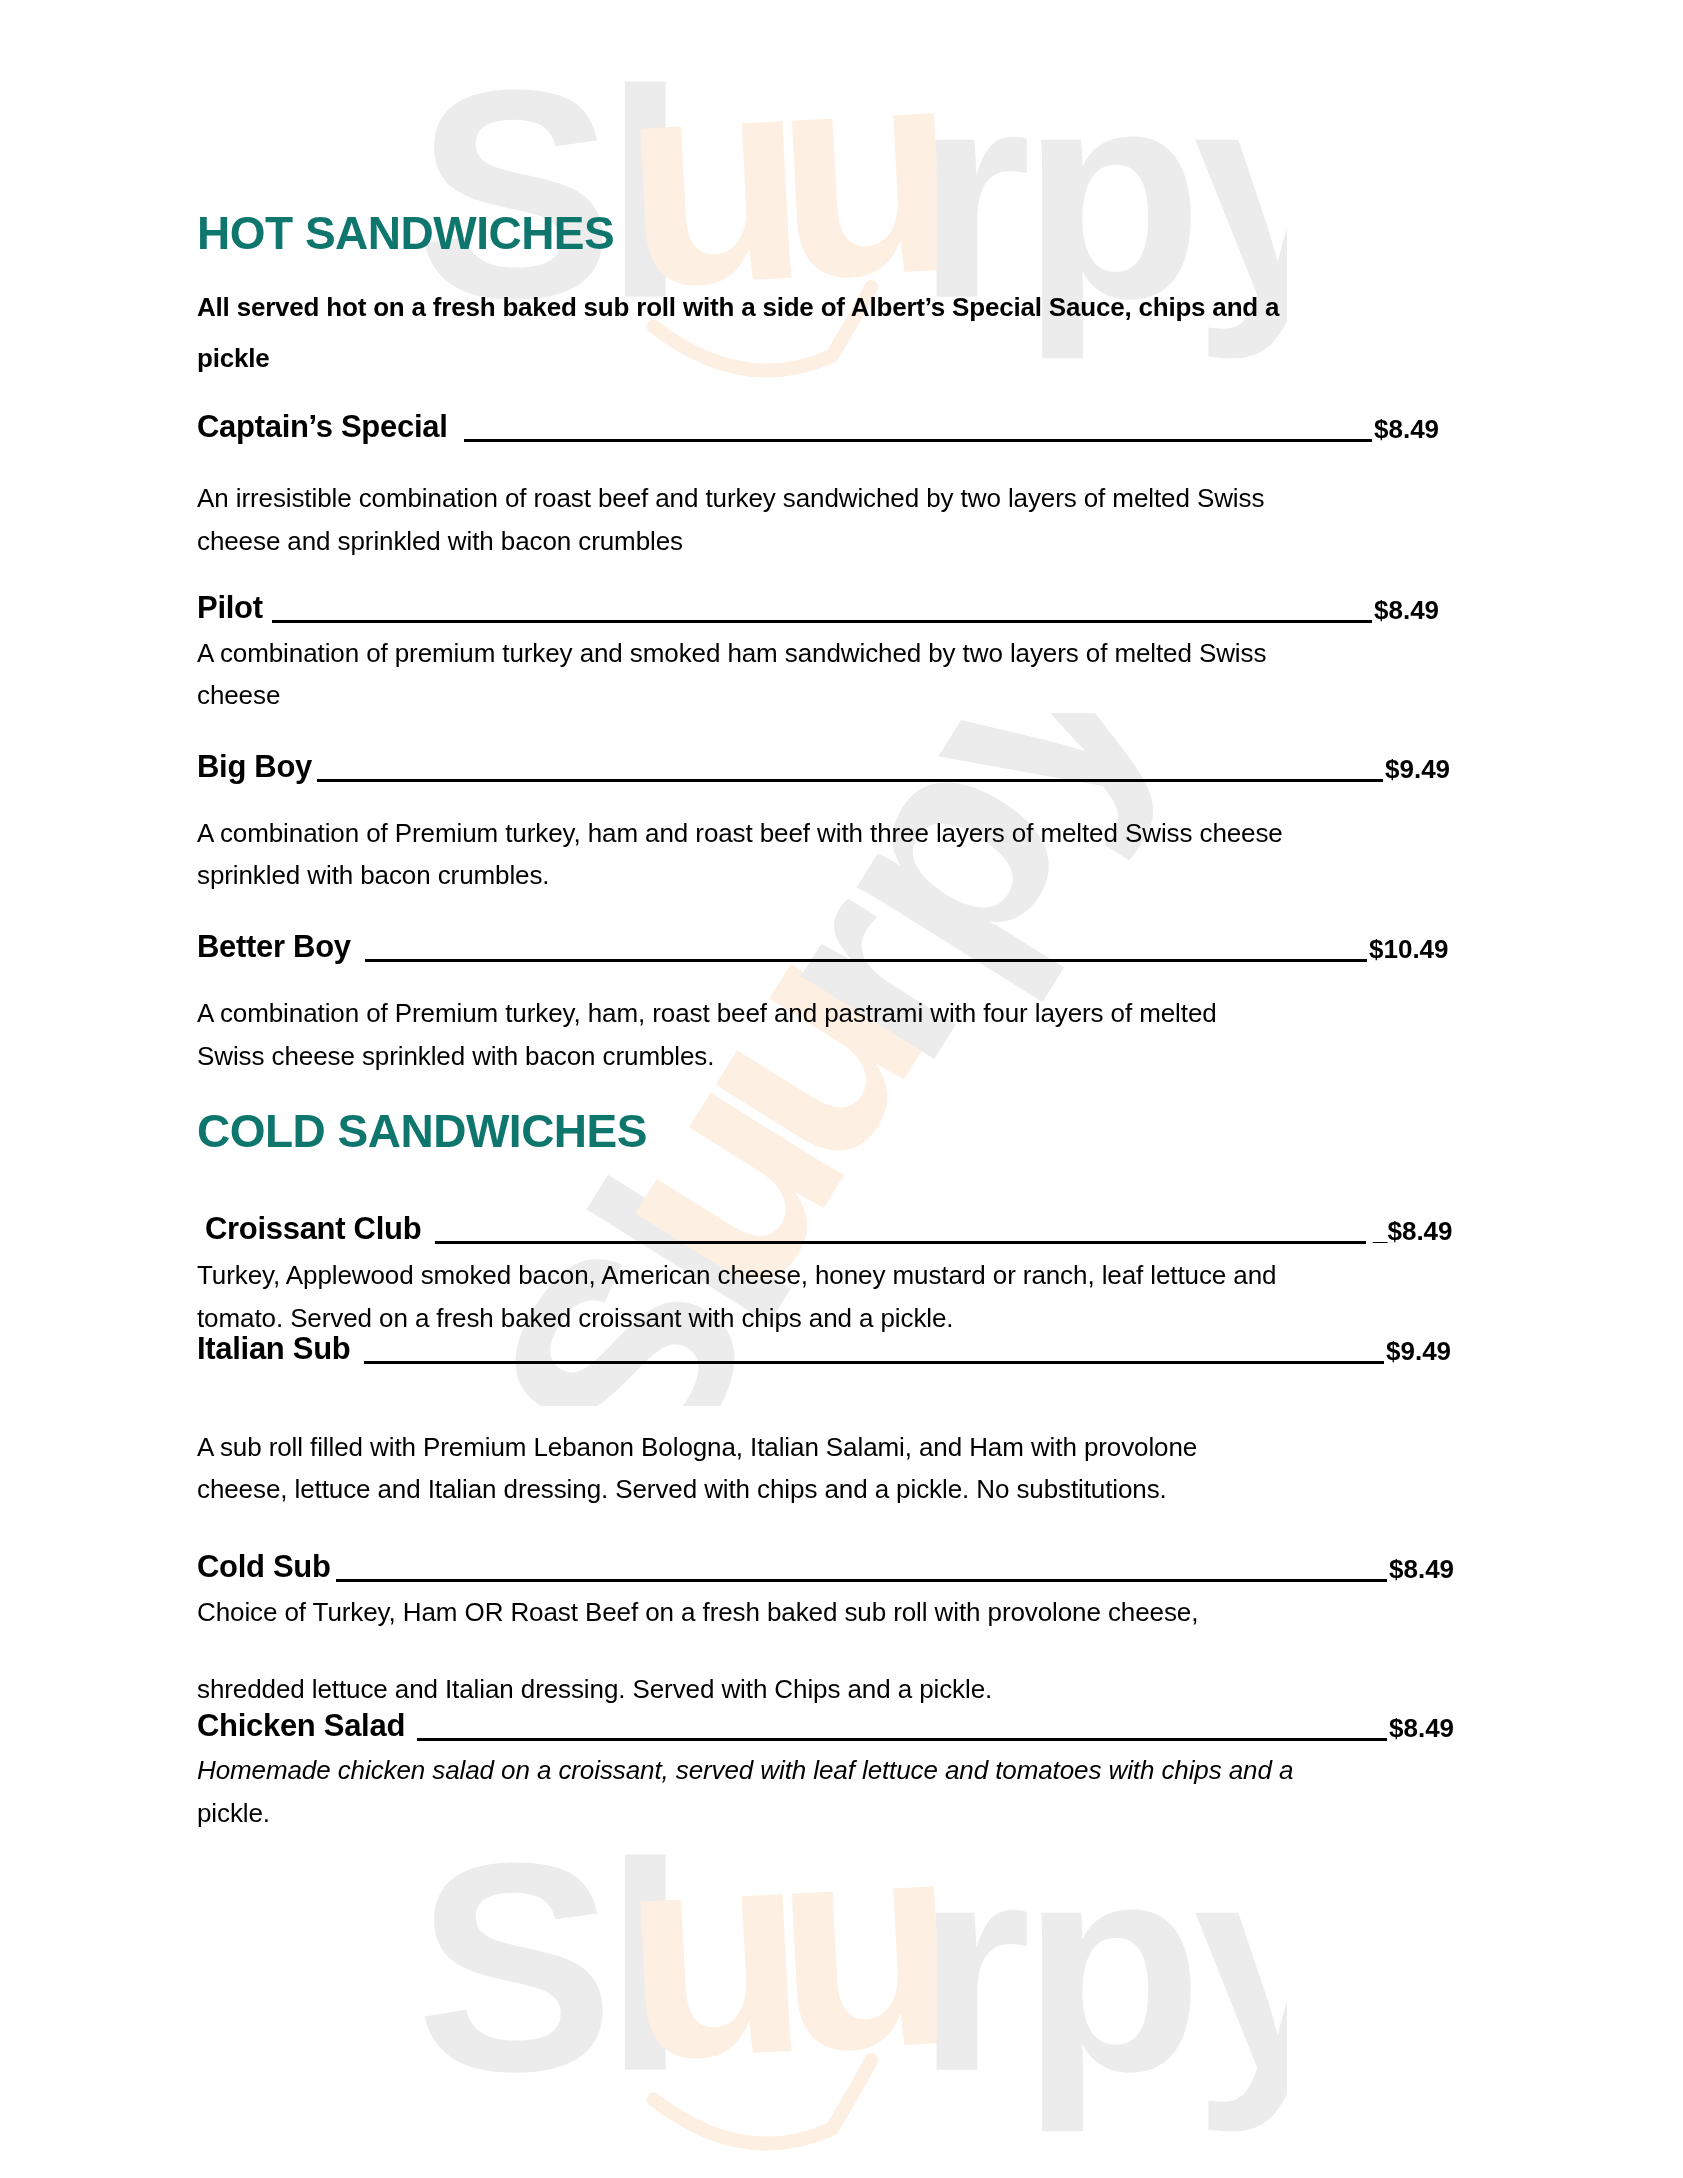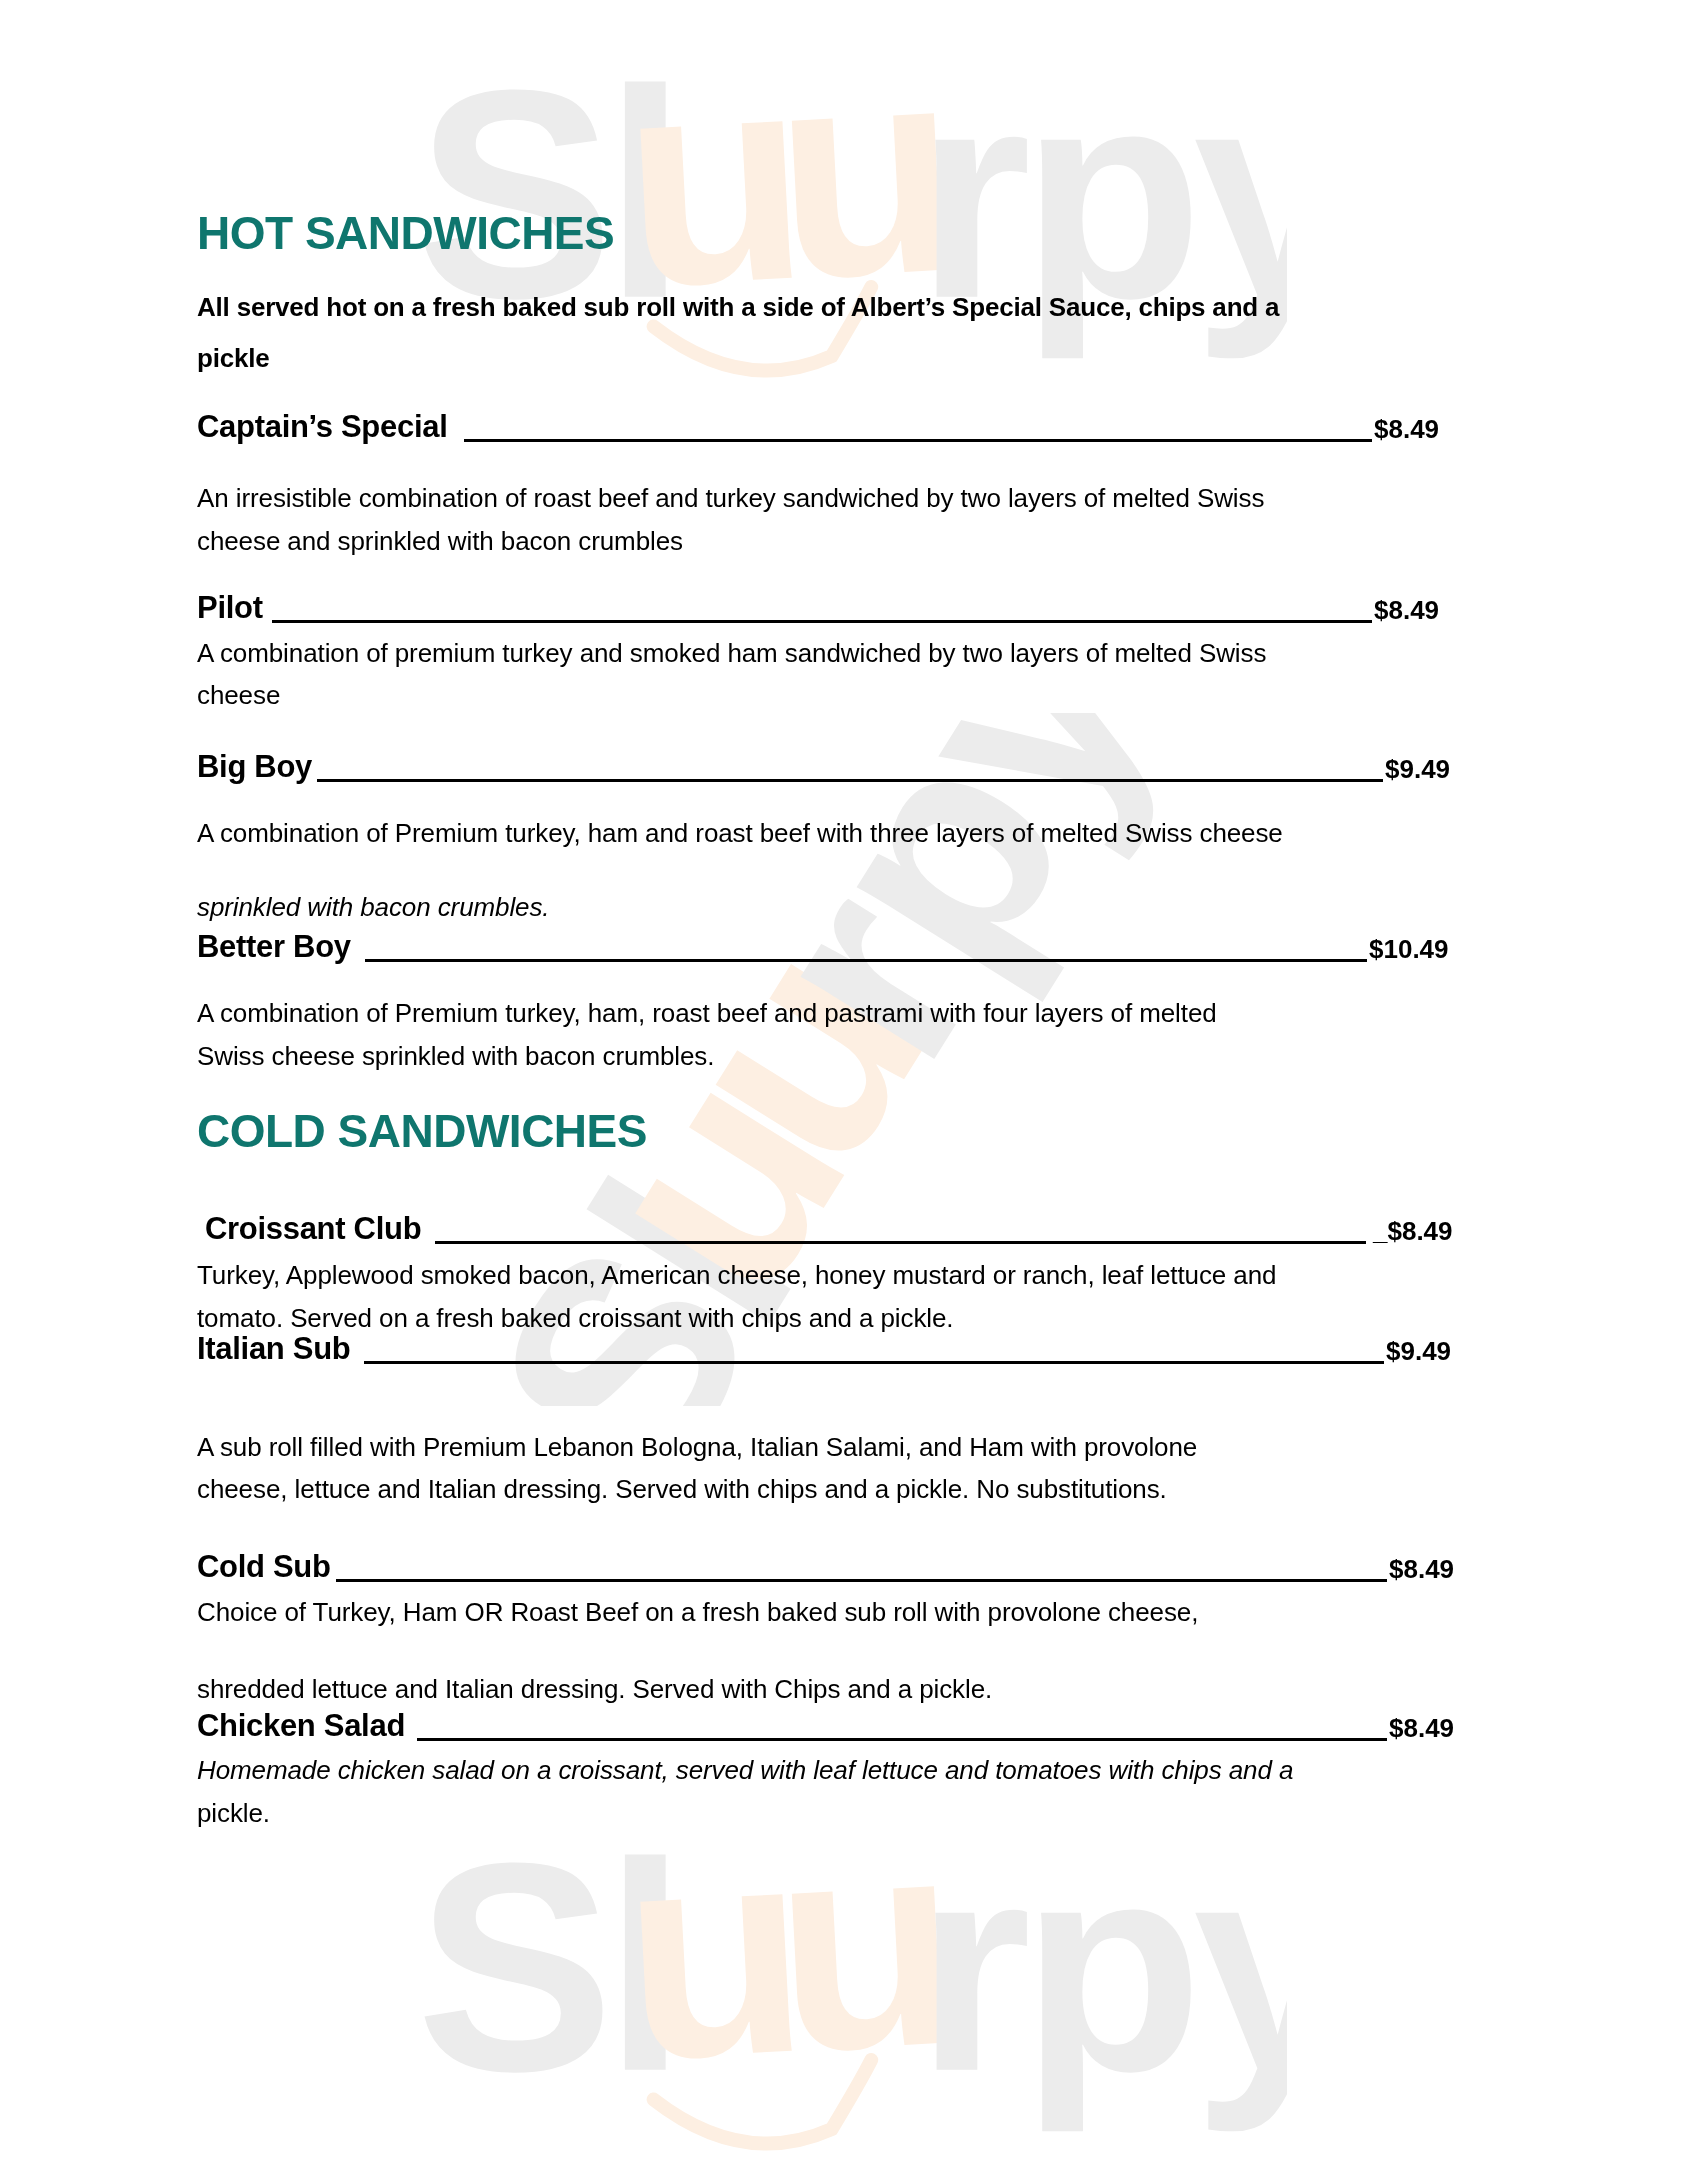--- a/index.html
+++ b/index.html
@@ -67,21 +67,21 @@
   </div>
   <div class="line desc" style="top:638px;">A combination of premium turkey and smoked ham sandwiched by two layers of melted Swiss</div>
   <div class="line desc" style="top:680px;">cheese</div>
 
   <div class="item-row" style="top:742px;">
     <span class="item-name">Big Boy</span>
     <span class="item-leader" style="left:120px; width:1066px;"></span>
     <span class="item-price" style="left:1188px;">$9.49</span>
   </div>
   <div class="line desc" style="top:818px;">A combination of Premium turkey, ham and roast beef with three layers of melted Swiss cheese</div>
-  <div class="line desc" style="top:892px;font-style:italic;">sprinkled with bacon crumbles.</div>
+  <div class="line desc" style="top:860px;">sprinkled with bacon crumbles.</div>
 
   <div class="item-row" style="top:922px;">
     <span class="item-name">Better Boy</span>
     <span class="item-leader" style="left:168px; width:1002px;"></span>
     <span class="item-price" style="left:1172px;">$10.49</span>
   </div>
   <div class="line desc" style="top:998px;text-align:right;">A combination of Premium turkey, ham, roast beef and pastrami with four layers of melted</div>
   <div class="line desc" style="top:1041px;">Swiss cheese sprinkled with bacon crumbles.</div>
 </section>
 

